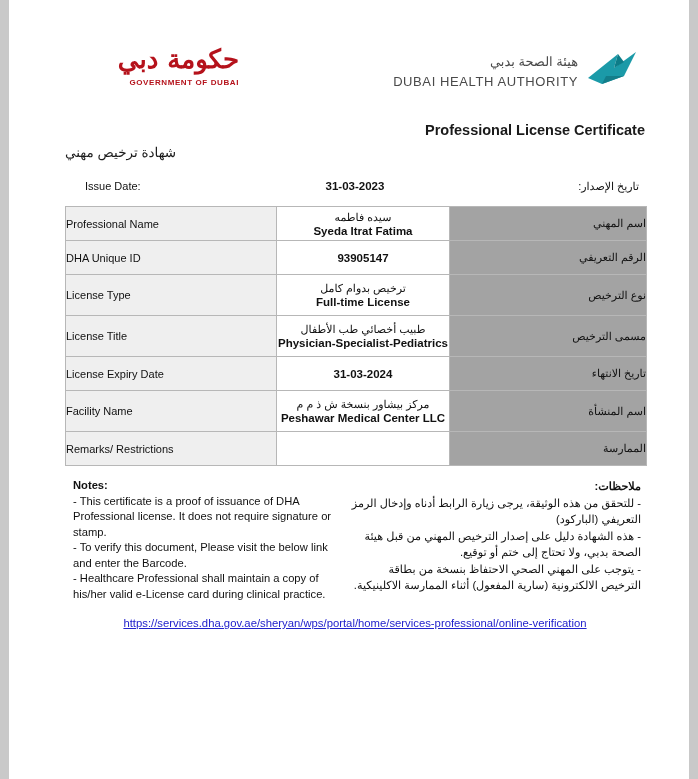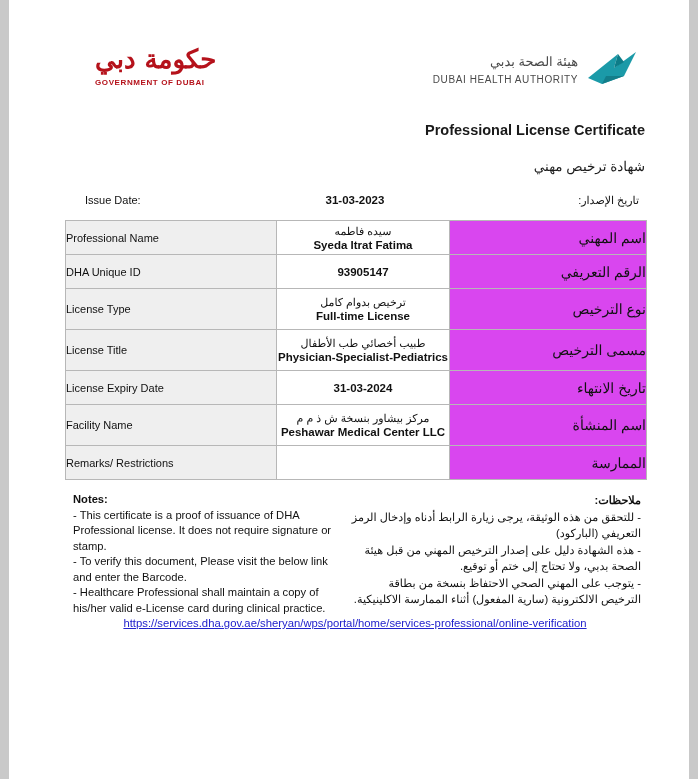--- a/index.html
+++ b/index.html
@@ -28,24 +28,24 @@
     width: 580px;
   }
 
   
   .logos {
     position: relative;
     height: 118px;
   }
   .logo-dubai {
     position: absolute;
-    left: 30px;
+    left: 24px;
     top: 46px;
     width: 150px;
-    text-align: left;
+    text-align: right;
   }
   .logo-dubai .calli {
     color: #b5121b;
     font-family: "DejaVu Serif", serif;
     font-size: 26px;
     line-height: 26px;
     letter-spacing: -1px;
     font-weight: bold;
   }
   .logo-dubai .gov {
@@ -69,45 +69,45 @@
     color: #4a4a4a;
     font-size: 13px;
     direction: rtl;
     white-space: nowrap;
   }
   .logo-dha .dha-en {
     position: absolute;
     right: 62px;
     top: 22px;
     color: #4a4a4a;
-    font-size: 10px;
+    font-size: 13px;
     letter-spacing: 0.6px;
     white-space: nowrap;
   }
   .logo-dha .swoosh {
     position: absolute;
     right: 0px;
     top: -4px;
     width: 56px;
     height: 40px;
   }
 
   
   .title-en {
     text-align: right;
     font-size: 14.5px;
     font-weight: bold;
     color: #1a1a1a;
     margin-top: 4px;
   }
   .title-ar {
-    text-align: right;
+    text-align: left;
     font-size: 13.5px;
     color: #1a1a1a;
-    margin-top: 20px;
+    margin-top: 6px;
     direction: rtl;
   }
 
   
   .issue-row {
     position: relative;
     height: 22px;
     margin-top: 20px;
     font-size: 11px;
     color: #111;
@@ -169,22 +169,22 @@
   }
   td.c-val .en {
     font-weight: bold;
     font-size: 11.5px;
   }
   td.c-val .en.plain {
     font-weight: bold;
   }
   td.c-ar {
     width: 196px;
-    background: #d946ef;
-    font-size: 14px;
+    background: #a3a3a3;
+    font-size: 11px;
     color: #111;
     text-align: right;
     padding-right: 9px;
     direction: rtl;
   }
   tr.tall td { height: 40px; }
 
   
   .notes {
     position: relative;

